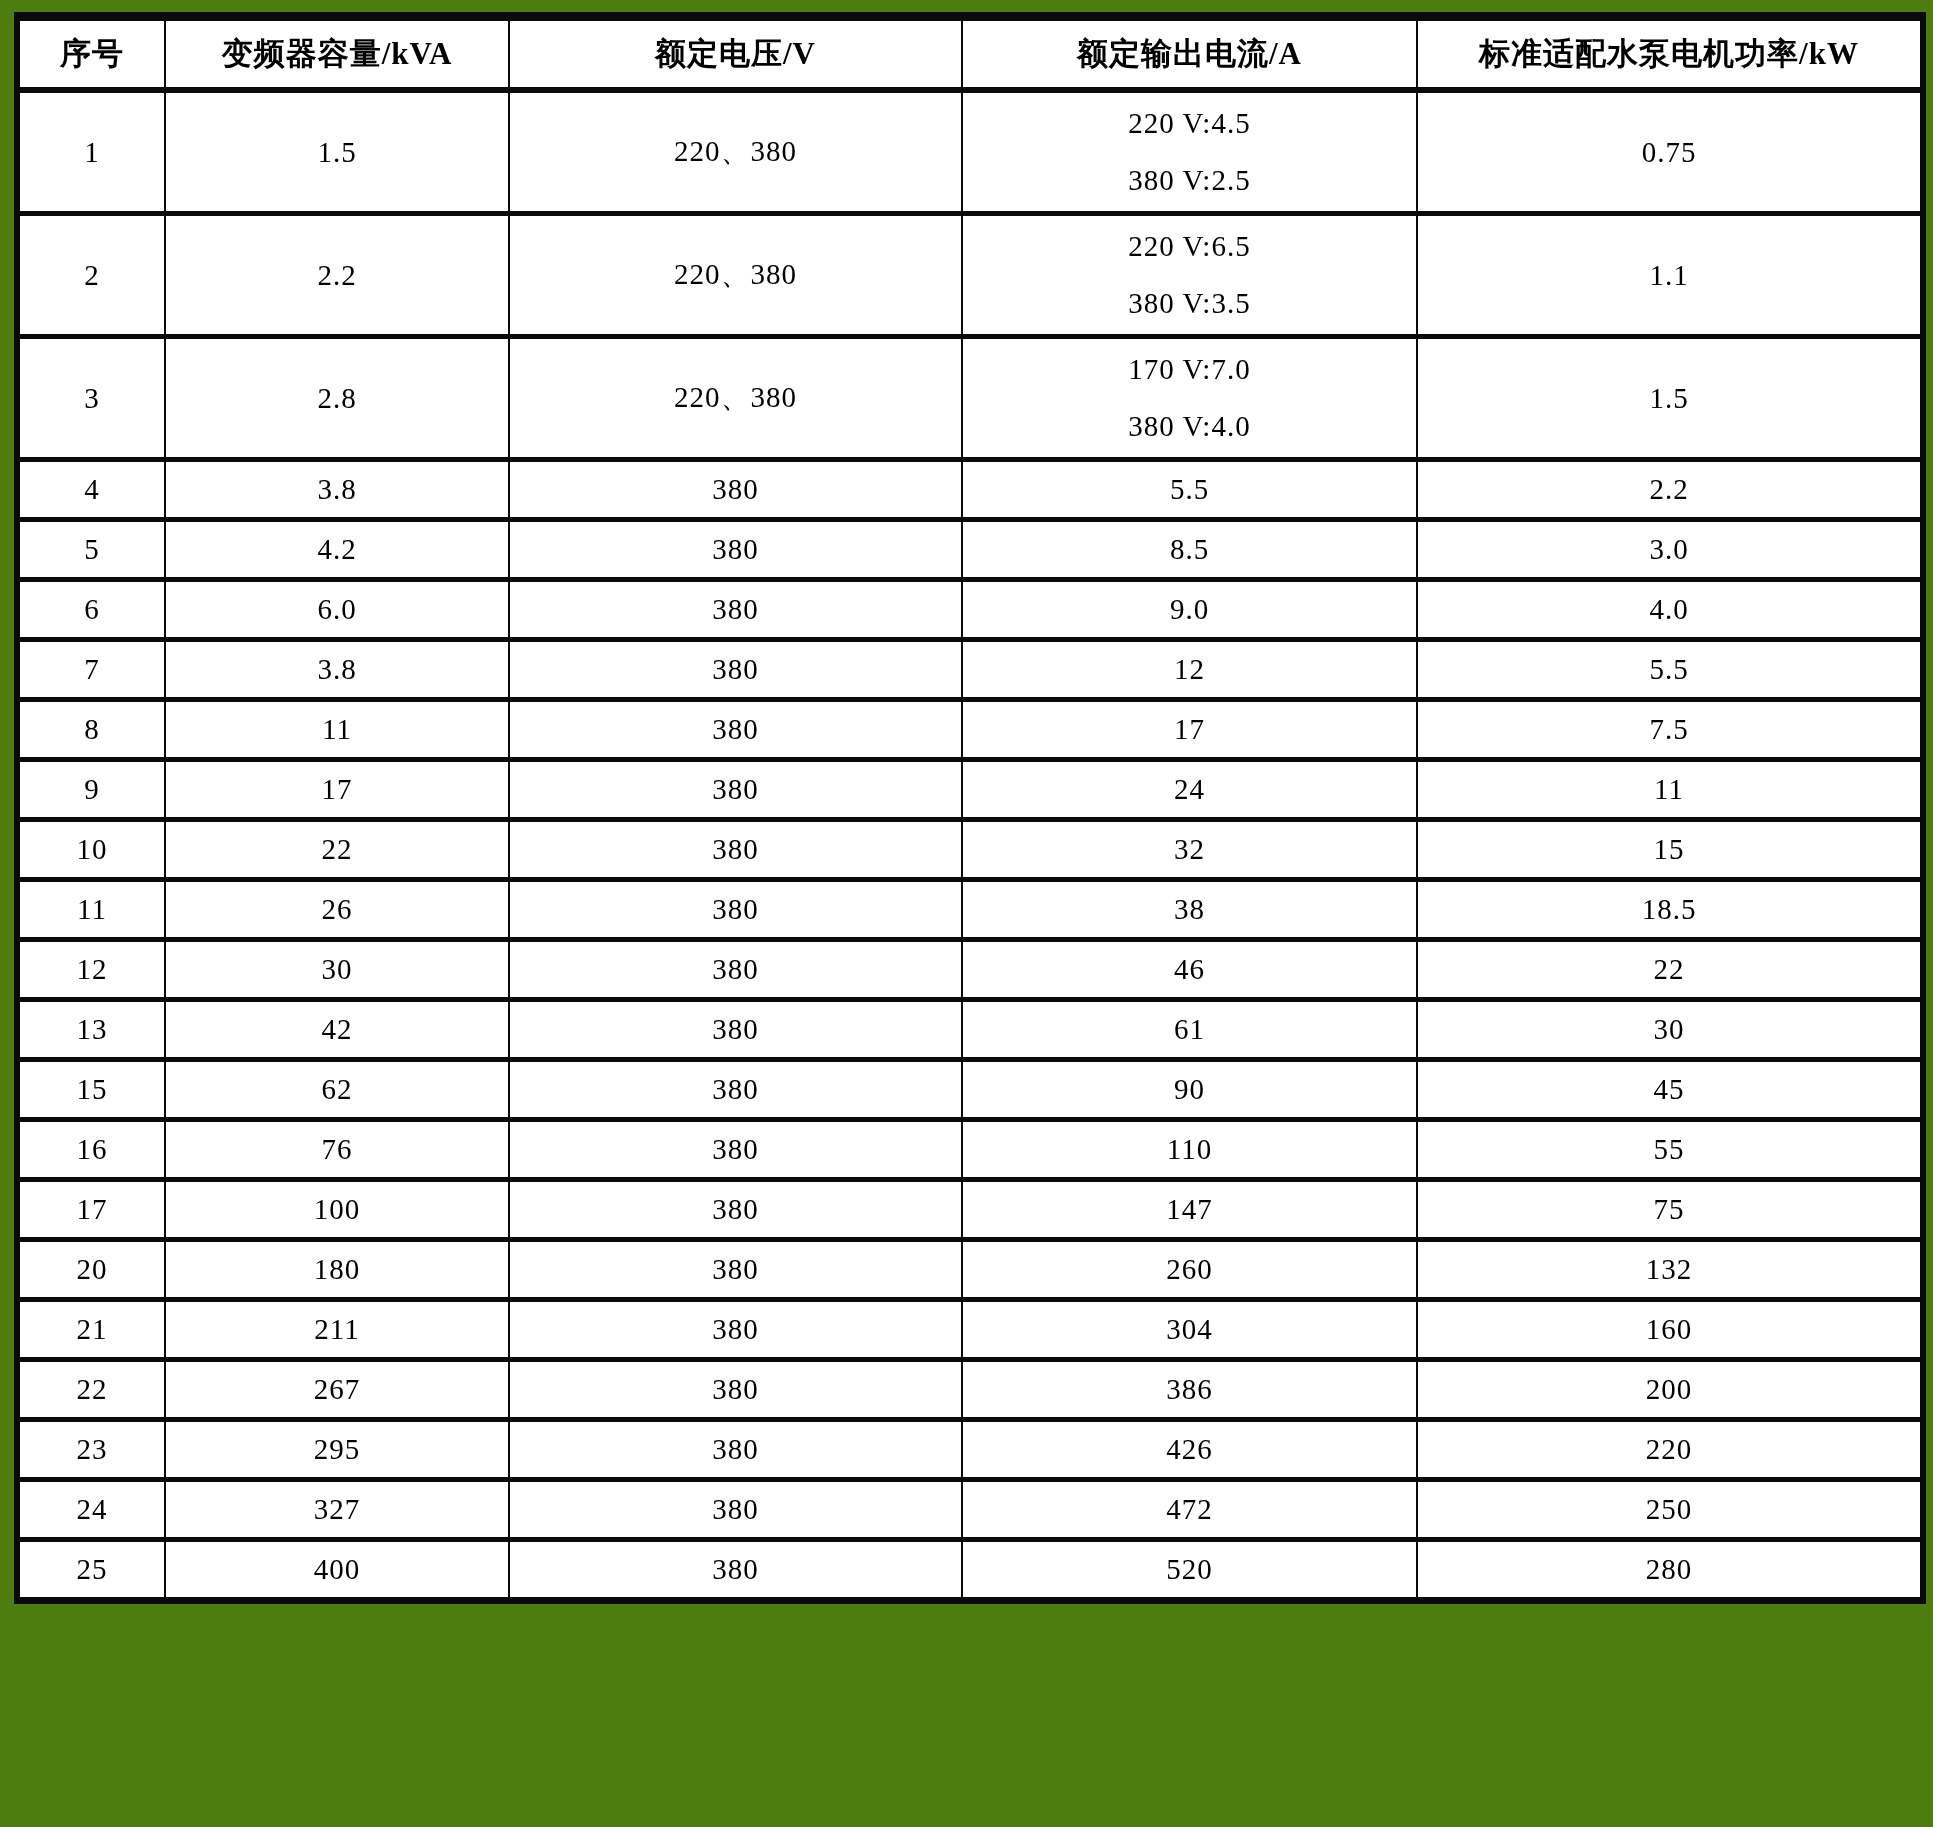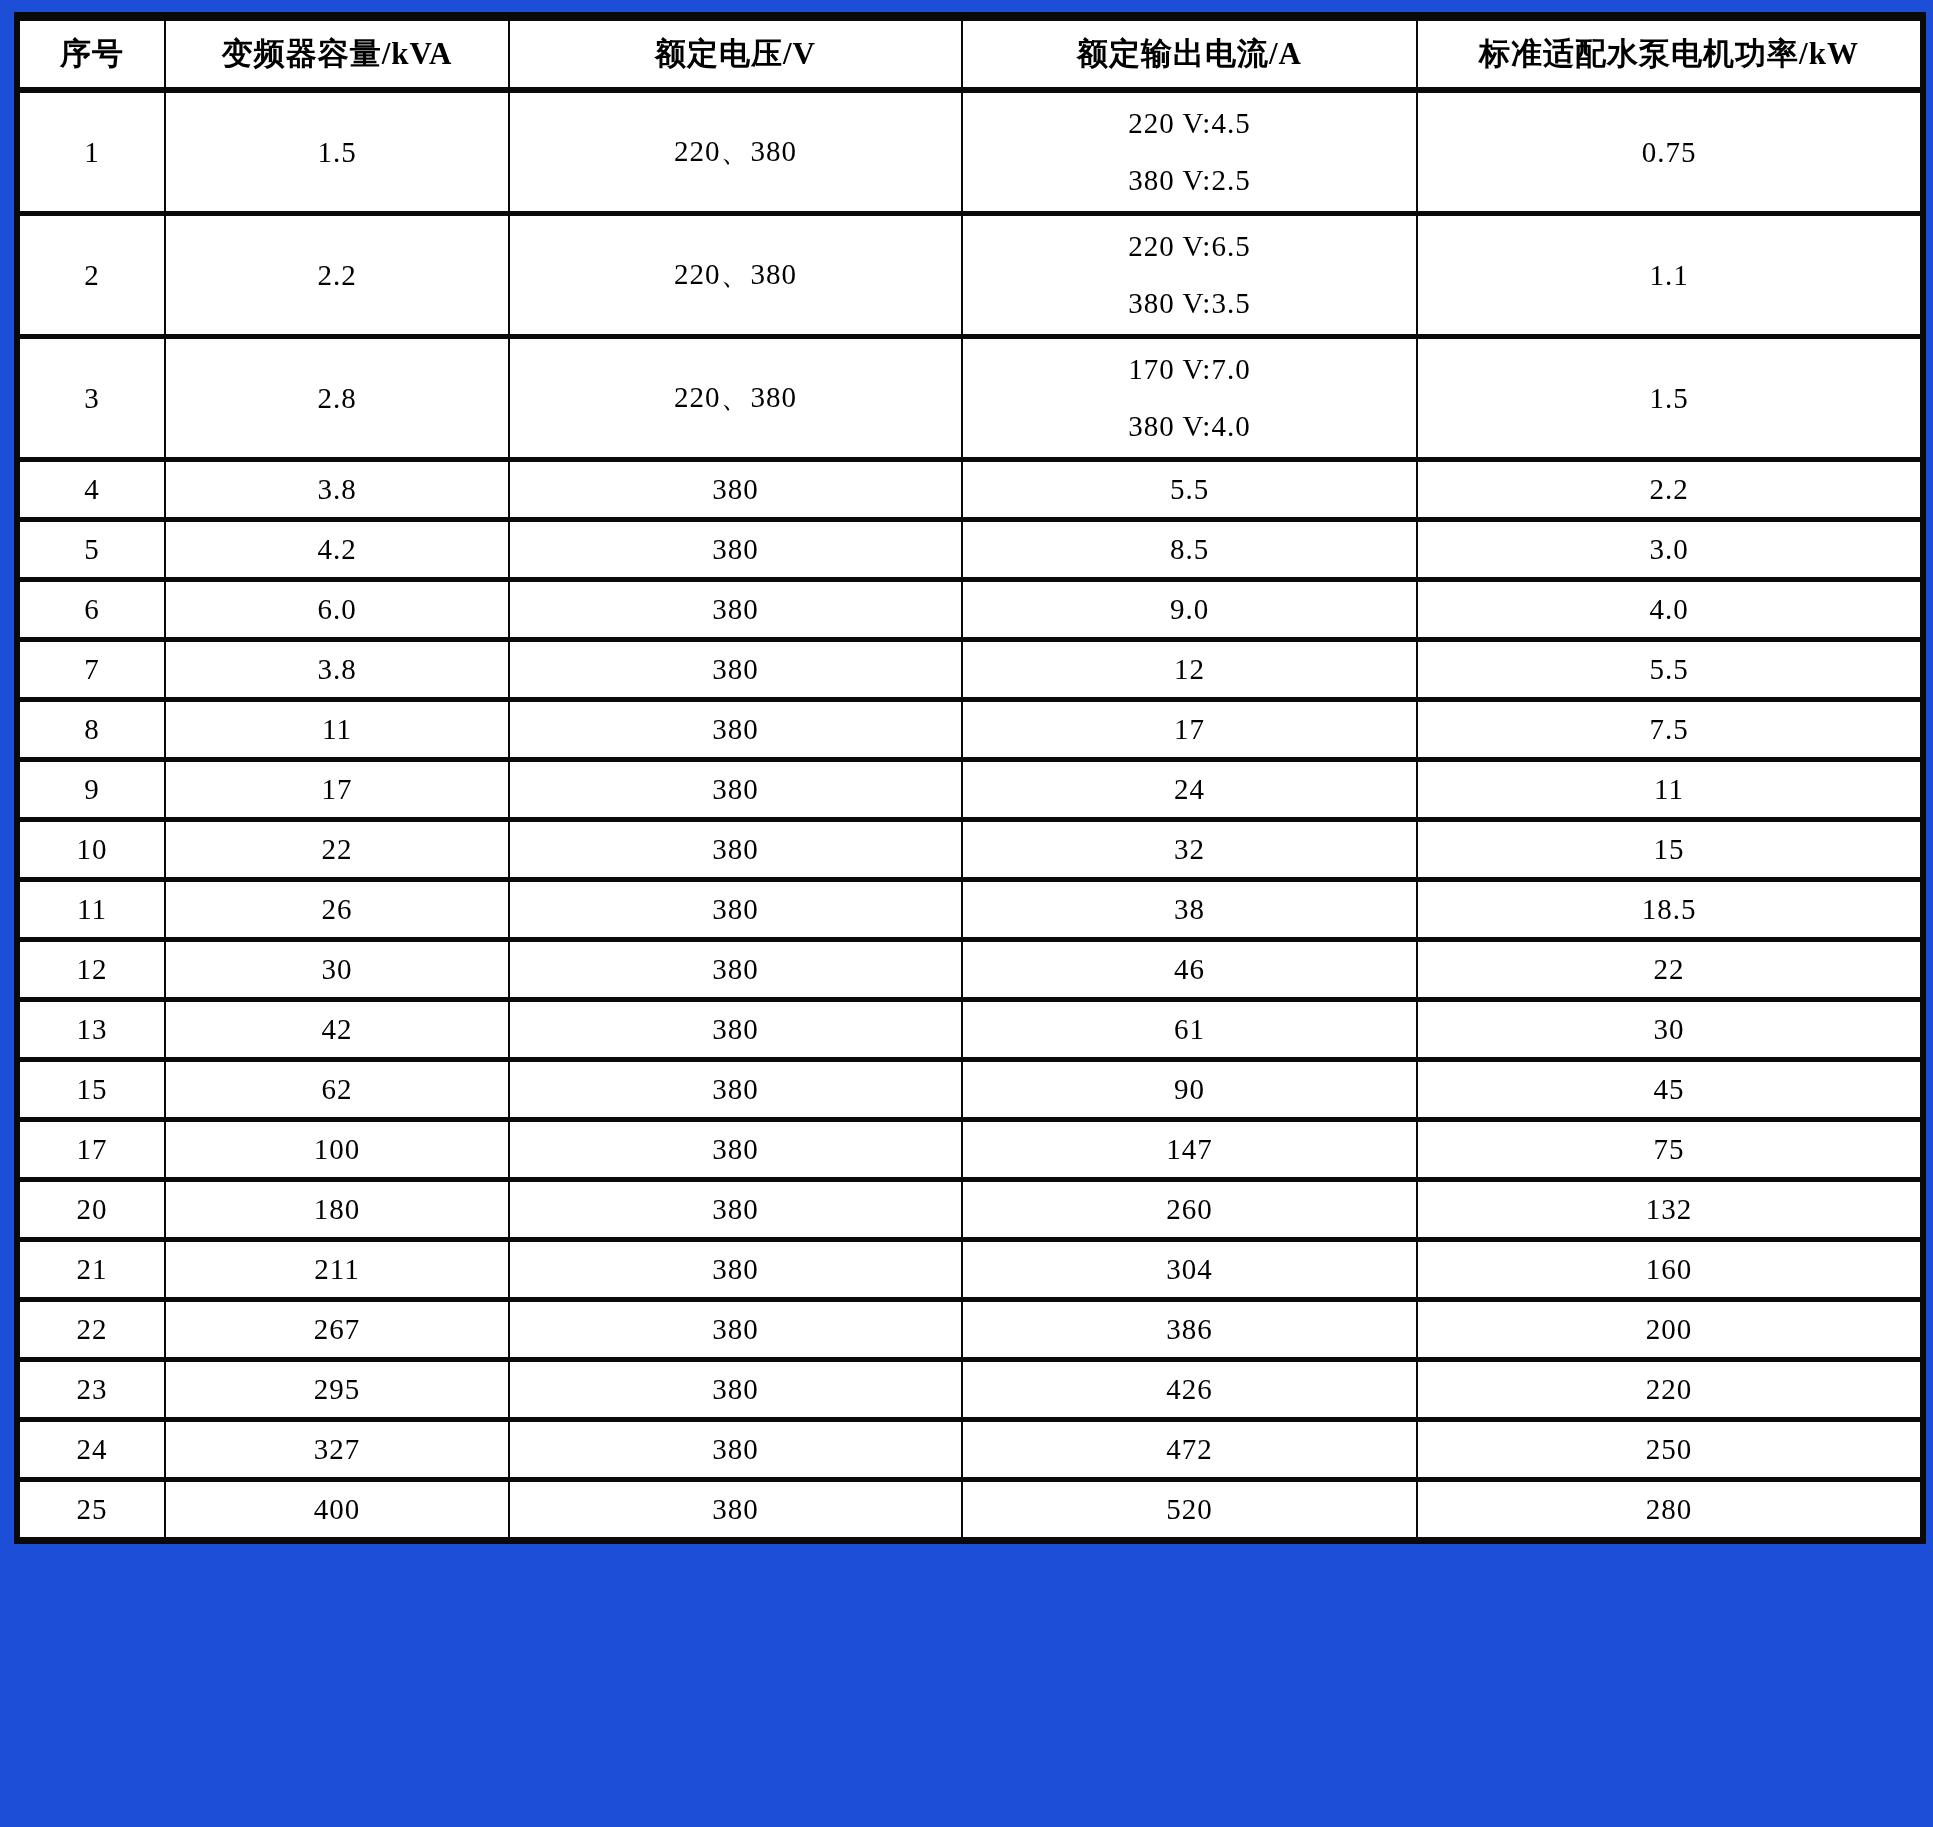--- a/index.html
+++ b/index.html
@@ -9,21 +9,21 @@
     width: 1933px;
     height: 1827px;
     font-family: "Liberation Serif", "DejaVu Serif", serif;
     color: #000;
     overflow: hidden;
   }
   .page {
     position: relative;
     width: 1933px;
     height: 1827px;
-    background: #1d4ed8;
+    background: #4d7c0f;
   }
   table.data-table {
     position: absolute;
     left: 14px;
     top: 12px;
     border-collapse: collapse;
     table-layout: fixed;
     width: 1906px;
     background: #fff;
   }
@@ -185,20 +185,27 @@
           <td>30</td>
         </tr>
         <tr>
           <td>15</td>
           <td>62</td>
           <td>380</td>
           <td>90</td>
           <td>45</td>
         </tr>
         <tr>
+          <td>16</td>
+          <td>76</td>
+          <td>380</td>
+          <td>110</td>
+          <td>55</td>
+        </tr>
+        <tr>
           <td>17</td>
           <td>100</td>
           <td>380</td>
           <td>147</td>
           <td>75</td>
         </tr>
         <tr>
           <td>20</td>
           <td>180</td>
           <td>380</td>

